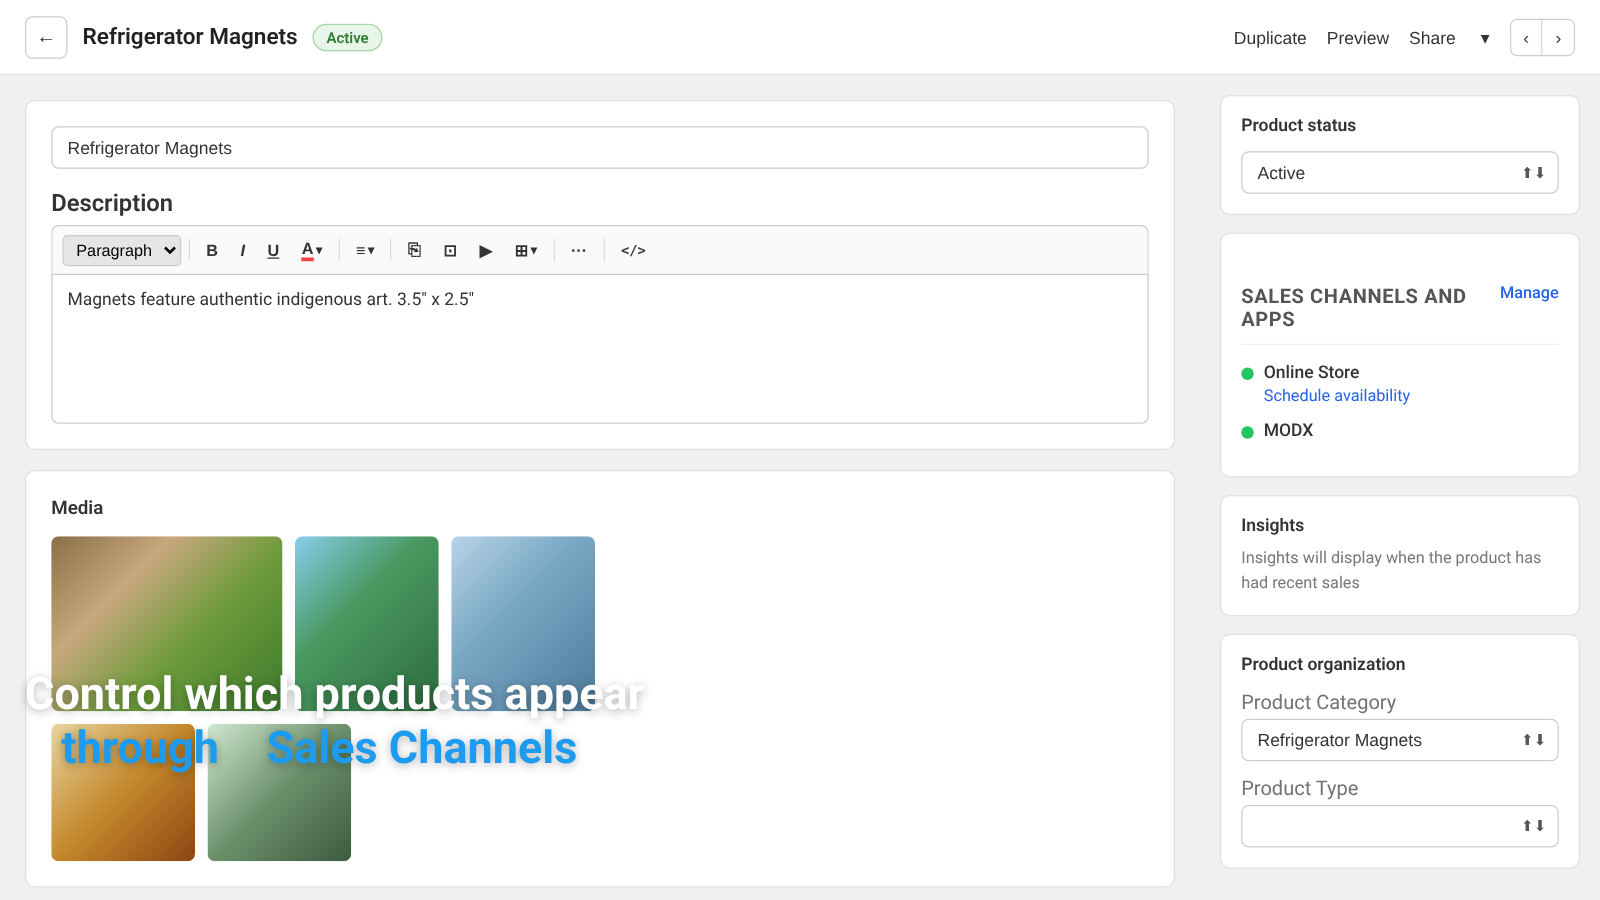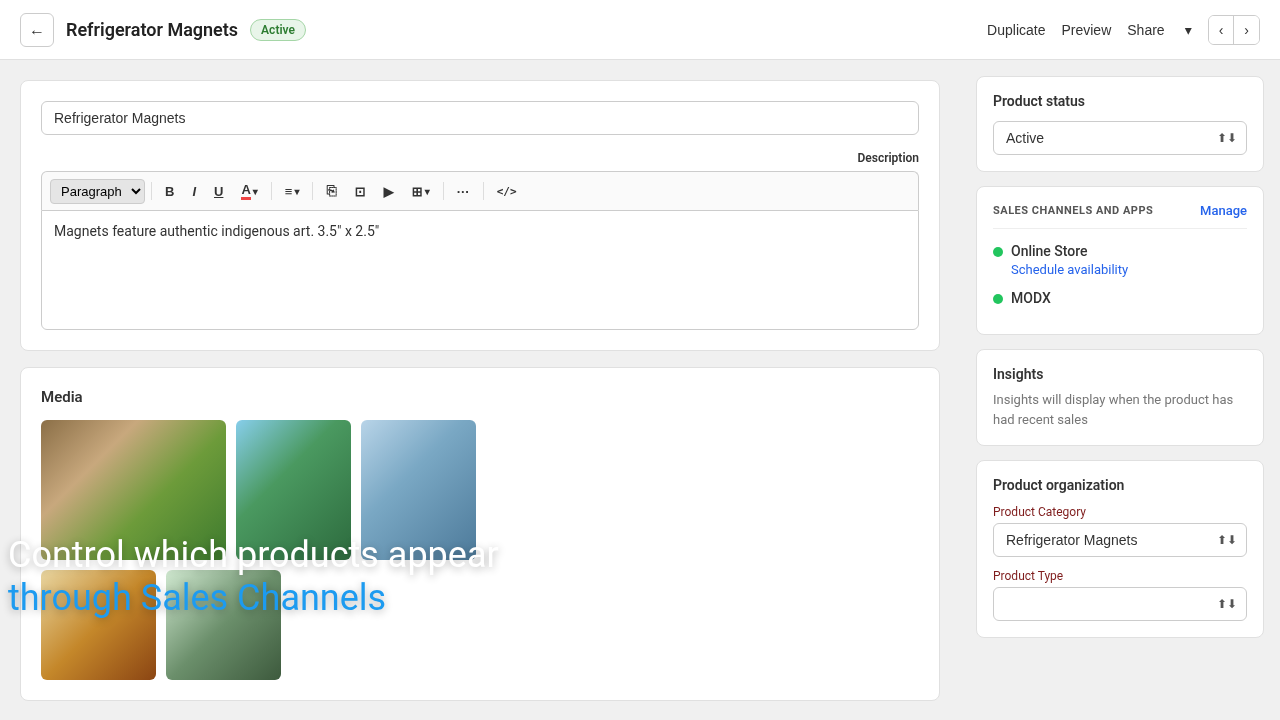--- a/index.html
+++ b/index.html
@@ -114,25 +114,24 @@
       width: 100%;
       padding: 8px 12px;
       border: 1px solid #ccc;
       border-radius: 6px;
       font-size: 14px;
       color: #333;
       outline: none;
     }
 
     .description-label {
-      font-size: 12px;
+      font-size: 19px;
       font-weight: 600;
       color: #333;
       margin-bottom: 6px;
-      text-align: right;
     }
 
     .toolbar {
       display: flex;
       align-items: center;
       gap: 4px;
       padding: 6px 8px;
       border: 1px solid #ccc;
       border-bottom: none;
       border-radius: 6px 6px 0 0;
@@ -274,25 +273,26 @@
     }
     .sc-header {
       display: flex;
       justify-content: space-between;
       align-items: center;
       margin-bottom: 14px;
       padding-bottom: 10px;
       border-bottom: 1px solid #eee;
     }
     .sc-title {
-      font-size: 11px;
+      font-size: 16px;
       font-weight: 700;
       color: #555;
       text-transform: uppercase;
       letter-spacing: 0.5px;
+      margin-top: 24px;
     }
     .sc-manage-link {
       font-size: 13px;
       color: #2563eb;
       cursor: pointer;
       text-decoration: none;
       font-weight: 500;
     }
     .sc-item {
       display: flex;
@@ -334,40 +334,41 @@
     }
 
     
     .org-title {
       font-size: 14px;
       font-weight: 600;
       color: #333;
       margin-bottom: 12px;
     }
     .org-field-label {
-      font-size: 12px;
-      color: #7f1d1d;
+      font-size: 16px;
+      color: #737373;
       margin-bottom: 4px;
     }
 
     
     .overlay-text {
       position: absolute;
       bottom: 100px;
-      left: 8px;
+      left: 20px;
       font-size: 36px;
-      font-weight: 400;
+      font-weight: 700;
       color: #fff;
       line-height: 1.2;
       text-shadow: 0 2px 8px rgba(0,0,0,0.3);
       pointer-events: none;
       z-index: 5;
     }
     .overlay-text span {
       color: #1d9bf0;
+      margin-left: 29px;
     }
 
     
     ::-webkit-scrollbar { width: 6px; }
     ::-webkit-scrollbar-track { background: transparent; }
     ::-webkit-scrollbar-thumb { background: #ccc; border-radius: 3px; }
   </style>
 </head>
 <body>
 

